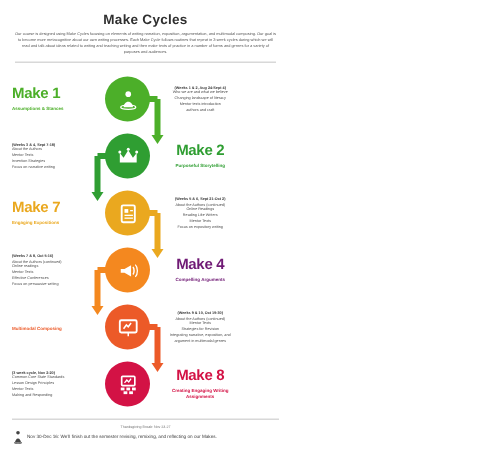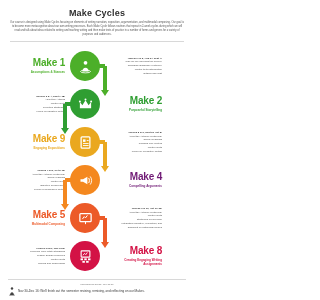--- a/index.html
+++ b/index.html
@@ -27,22 +27,22 @@
   .cell{width:62px;box-sizing:border-box;}
   .cell.details{font-size:2.5px;line-height:1.5;color:#4d4d4d;}
   .cell.details .dl{display:block;}
   .cell.details .wk{font-weight:bold;color:#333;}
 
   .label{box-sizing:border-box;}
   .label .mk{font-size:10px;font-weight:bold;line-height:1;letter-spacing:-.2px;}
   .label .sub{font-size:3px;font-weight:bold;line-height:1.35;margin-top:1.5px;}
 
   
-  .align-r{text-align:right;padding-right:5px;}
-  .align-l{text-align:right;padding-left:5px;}
+  .align-r{padding-right:15px;}
+  .align-l{text-align:center;padding-left:5px;}
 
   
   .node{
     width:30px;height:30px;border-radius:50%;
     display:flex;align-items:center;justify-content:center;
     flex:0 0 30px;position:relative;z-index:3;
   }
   .node svg{width:15px;height:15px;display:block;}
 
   
@@ -112,21 +112,21 @@
       </span>
     </div>
     <div class="cell label align-l" style="color: rgb(47, 158, 50);">
       <div class="mk">Make 2</div>
       <div class="sub">Purposeful Storytelling</div>
     </div>
   </div>
 
   <div class="row">
     <div class="cell label align-r" style="color: rgb(234, 168, 31);">
-      <div class="mk">Make 9</div>
+      <div class="mk">Make 7</div>
       <div class="sub">Engaging Expositions</div>
     </div>
     <div class="node" style="background: rgb(234, 168, 31);">
       <span>
         <svg viewBox="0 0 24 24">
             <rect x="5" y="3" width="14" height="18" rx="1.5" fill="none" stroke="#fff" stroke-width="2"></rect>
             <rect x="8" y="7" width="4" height="4" fill="#fff"></rect>
             <rect x="14" y="8" width="3" height="1.4" fill="#fff"></rect>
             <rect x="8" y="13" width="9" height="1.4" fill="#fff"></rect>
             <rect x="8" y="16" width="9" height="1.4" fill="#fff"></rect>
@@ -162,21 +162,20 @@
       </span>
     </div>
     <div class="cell label align-l" style="color: #701a75;">
       <div class="mk">Make 4</div>
       <div class="sub">Compelling Arguments</div>
     </div>
   </div>
 
   <div class="row">
     <div class="cell label align-r" style="color: rgb(236, 90, 40);">
-      <div class="mk">Make 5</div>
       <div class="sub">Multimodal Composing</div>
     </div>
     <div class="node" style="background: rgb(236, 90, 40);">
       <span>
         <svg viewBox="0 0 24 24">
             <rect x="3" y="4" width="18" height="13" rx="1.5" fill="none" stroke="#fff" stroke-width="2"></rect>
             <path d="M7 13l3-4 2 2 3-4" fill="none" stroke="#fff" stroke-width="1.6"></path>
             <path d="M12 17v4" stroke="#fff" stroke-width="1.6"></path>
           </svg>
       </span>

